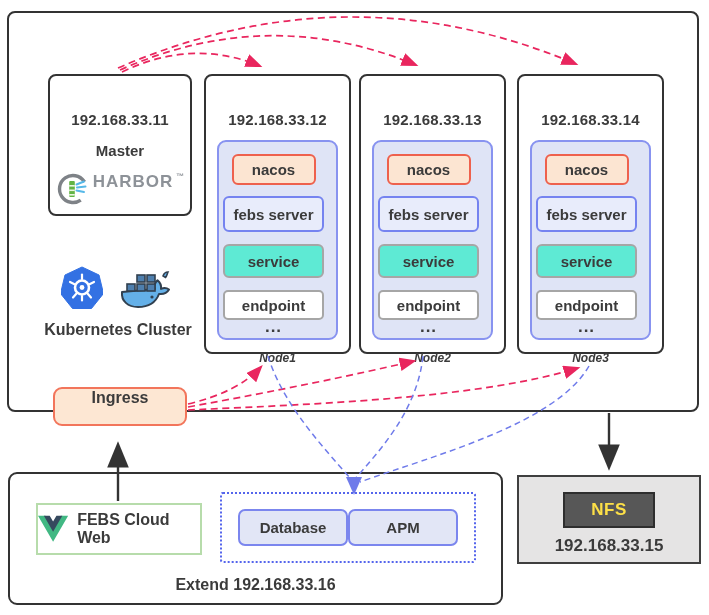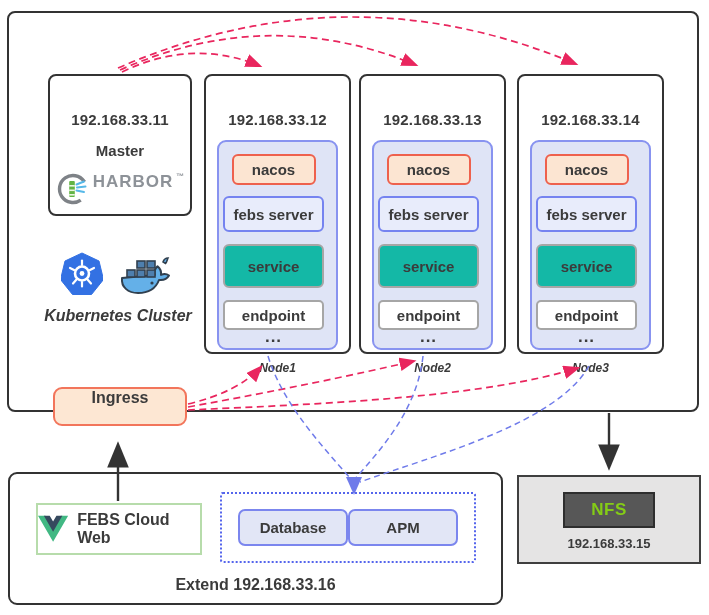--- a/index.html
+++ b/index.html
@@ -34,28 +34,28 @@
     margin-top: 12px; width: 121px; background: #dfe4f6;
     border: 2px solid #8893f0; border-radius: 9px;
     display: flex; flex-direction: column; align-items: center; padding: 12px 8px 2px 0;
   }
   .comp {
     display: flex; align-items: center; justify-content: center;
     font-size: 15px; border-radius: 6px;
   }
   .comp-nacos   { width: 84px;  height: 31px; background: #fce5d2; border: 2px solid #ee614d; margin-bottom: 11px; }
   .comp-febs    { width: 101px; height: 36px; background: #e8ecfb; border: 2px solid #7583f0; margin-bottom: 12px; }
-  .comp-service { width: 101px; height: 44px; background: #14b8a6; border: 2px solid #a6a6a6; margin-bottom: 12px; }
+  .comp-service { width: 101px; height: 34px; background: #5eead4; border: 2px solid #a6a6a6; margin-bottom: 12px; }
   .comp-endpoint{ width: 101px; height: 30px; background: #ffffff; border: 2px solid #a6a6a6; border-radius: 5px; }
   .dots { font-size: 17px; line-height: 14px; height: 16px; letter-spacing: 1px; }
   .node-name { margin-top: 11px; font-size: 12px; font-style: italic; }
 
   .legend {
-    position: absolute; left: 30px; top: 246px; width: 176px;
-    display: flex; flex-direction: column; align-items: center; z-index: 2; font-style: italic;
+    position: absolute; left: 30px; top: 260px; width: 176px;
+    display: flex; flex-direction: column; align-items: center; z-index: 2;
   }
   .legend-icons { display: flex; align-items: flex-end; gap: 16px; height: 52px; }
   .legend-label { margin-top: 9px; font-size: 16px; }
 
   .ingress-box {
     position: absolute; left: 53px; top: 387px; width: 134px; height: 39px;
     background: #fde7d3; border: 2.5px solid #f2755b; border-radius: 9px;
     display: flex; justify-content: center; font-size: 16px; z-index: 4;
   }
 
@@ -79,23 +79,23 @@
   }
   .extend-caption { position: absolute; left: 0; right: 0; bottom: 9px; text-align: center; font-size: 16px; }
 
   .nfs-box {
     position: absolute; left: 517px; top: 475px; width: 184px; height: 89px;
     background: #e5e4e4; border: 2.5px solid #3f3f3f;
     display: flex; flex-direction: column; align-items: center; z-index: 2;
   }
   .nfs-inner {
     margin-top: 15px; width: 92px; height: 36px; background: #575757; border: 2px solid #2e2e2e;
-    color: #84cc16; display: flex; align-items: center; justify-content: center; font-size: 17px; letter-spacing: .5px;
-  }
-  .nfs-ip { margin-top: 8px; font-size: 13px; }
+    color: #fde047; display: flex; align-items: center; justify-content: center; font-size: 17px; letter-spacing: .5px;
+  }
+  .nfs-ip { margin-top: 8px; font-size: 17px; }
 
   .overlay { position: absolute; left: 0; top: 0; z-index: 6; pointer-events: none; }
 </style>
 </head>
 <body>
 
 <div class="canvas">
 
   <div class="cluster-box"></div>
 

